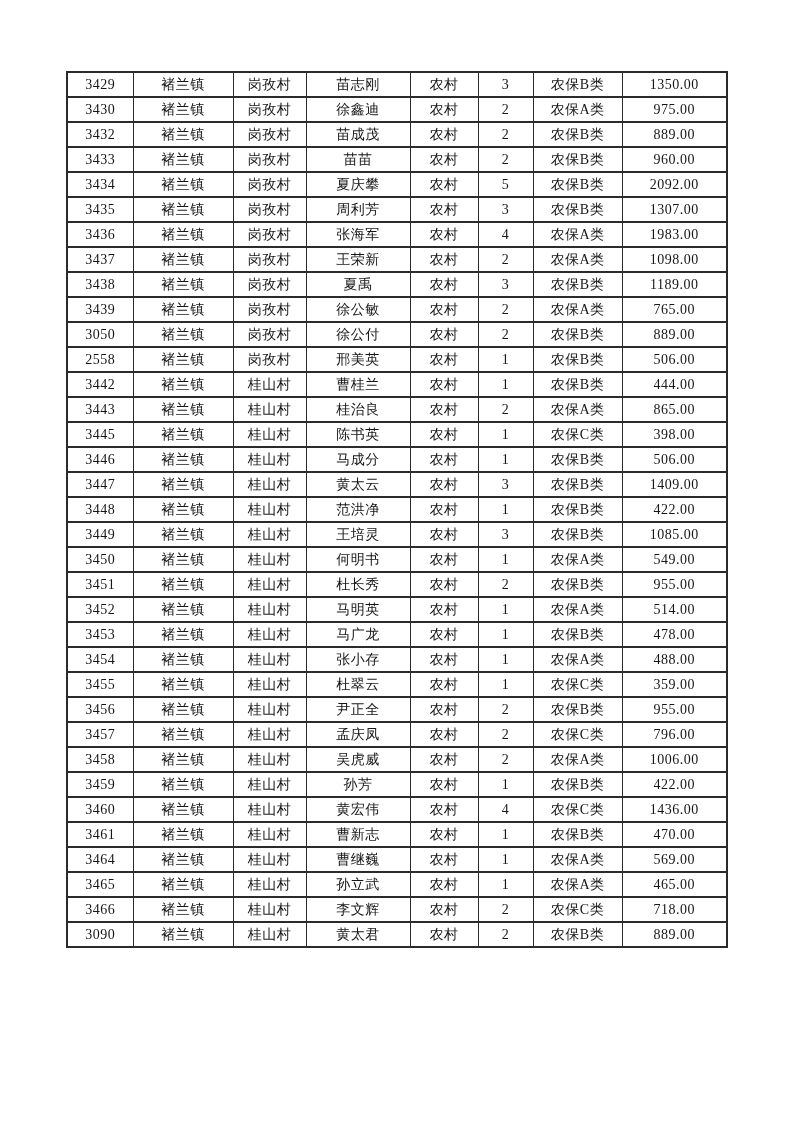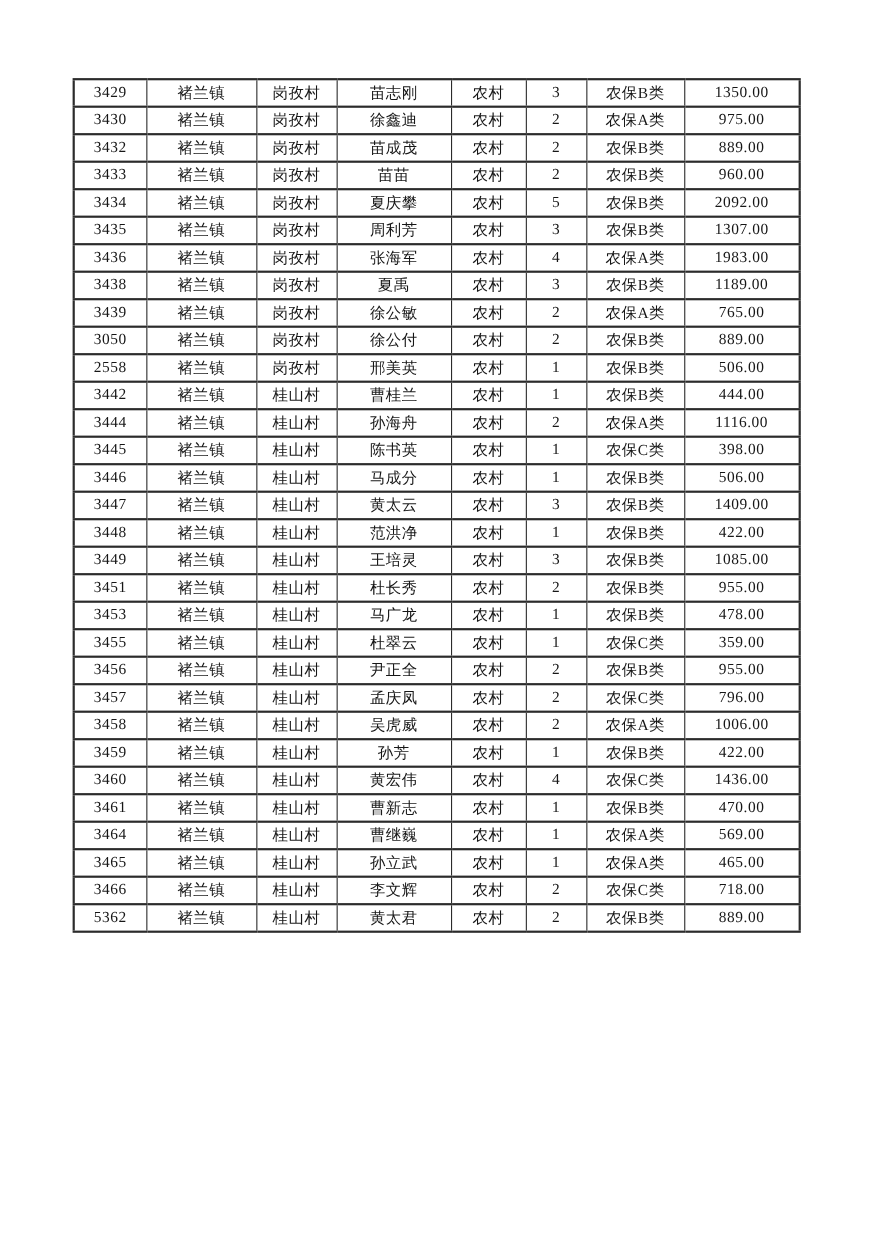--- a/index.html
+++ b/index.html
@@ -120,20 +120,30 @@
           <td>3436</td>
           <td>褚兰镇</td>
           <td>岗孜村</td>
           <td>张海军</td>
           <td>农村</td>
           <td>4</td>
           <td>农保A类</td>
           <td>1983.00</td>
         </tr>
         <tr>
+          <td>3437</td>
+          <td>褚兰镇</td>
+          <td>岗孜村</td>
+          <td>王荣新</td>
+          <td>农村</td>
+          <td>2</td>
+          <td>农保A类</td>
+          <td>1098.00</td>
+        </tr>
+        <tr>
           <td>3438</td>
           <td>褚兰镇</td>
           <td>岗孜村</td>
           <td>夏禹</td>
           <td>农村</td>
           <td>3</td>
           <td>农保B类</td>
           <td>1189.00</td>
         </tr>
         <tr>
@@ -170,28 +180,28 @@
           <td>3442</td>
           <td>褚兰镇</td>
           <td>桂山村</td>
           <td>曹桂兰</td>
           <td>农村</td>
           <td>1</td>
           <td>农保B类</td>
           <td>444.00</td>
         </tr>
         <tr>
-          <td>3444</td>
-          <td>褚兰镇</td>
-          <td>桂山村</td>
-          <td>孙海舟</td>
-          <td>农村</td>
-          <td>2</td>
-          <td>农保A类</td>
-          <td>1116.00</td>
+          <td>3443</td>
+          <td>褚兰镇</td>
+          <td>桂山村</td>
+          <td>桂治良</td>
+          <td>农村</td>
+          <td>2</td>
+          <td>农保A类</td>
+          <td>865.00</td>
         </tr>
         <tr>
           <td>3445</td>
           <td>褚兰镇</td>
           <td>桂山村</td>
           <td>陈书英</td>
           <td>农村</td>
           <td>1</td>
           <td>农保C类</td>
           <td>398.00</td>
@@ -230,38 +240,68 @@
           <td>3449</td>
           <td>褚兰镇</td>
           <td>桂山村</td>
           <td>王培灵</td>
           <td>农村</td>
           <td>3</td>
           <td>农保B类</td>
           <td>1085.00</td>
         </tr>
         <tr>
+          <td>3450</td>
+          <td>褚兰镇</td>
+          <td>桂山村</td>
+          <td>何明书</td>
+          <td>农村</td>
+          <td>1</td>
+          <td>农保A类</td>
+          <td>549.00</td>
+        </tr>
+        <tr>
           <td>3451</td>
           <td>褚兰镇</td>
           <td>桂山村</td>
           <td>杜长秀</td>
           <td>农村</td>
           <td>2</td>
           <td>农保B类</td>
           <td>955.00</td>
         </tr>
         <tr>
+          <td>3452</td>
+          <td>褚兰镇</td>
+          <td>桂山村</td>
+          <td>马明英</td>
+          <td>农村</td>
+          <td>1</td>
+          <td>农保A类</td>
+          <td>514.00</td>
+        </tr>
+        <tr>
           <td>3453</td>
           <td>褚兰镇</td>
           <td>桂山村</td>
           <td>马广龙</td>
           <td>农村</td>
           <td>1</td>
           <td>农保B类</td>
           <td>478.00</td>
+        </tr>
+        <tr>
+          <td>3454</td>
+          <td>褚兰镇</td>
+          <td>桂山村</td>
+          <td>张小存</td>
+          <td>农村</td>
+          <td>1</td>
+          <td>农保A类</td>
+          <td>488.00</td>
         </tr>
         <tr>
           <td>3455</td>
           <td>褚兰镇</td>
           <td>桂山村</td>
           <td>杜翠云</td>
           <td>农村</td>
           <td>1</td>
           <td>农保C类</td>
           <td>359.00</td>
@@ -350,21 +390,21 @@
           <td>3466</td>
           <td>褚兰镇</td>
           <td>桂山村</td>
           <td>李文辉</td>
           <td>农村</td>
           <td>2</td>
           <td>农保C类</td>
           <td>718.00</td>
         </tr>
         <tr>
-          <td>5362</td>
+          <td>3090</td>
           <td>褚兰镇</td>
           <td>桂山村</td>
           <td>黄太君</td>
           <td>农村</td>
           <td>2</td>
           <td>农保B类</td>
           <td>889.00</td>
         </tr>
       </tbody>
   </table>

